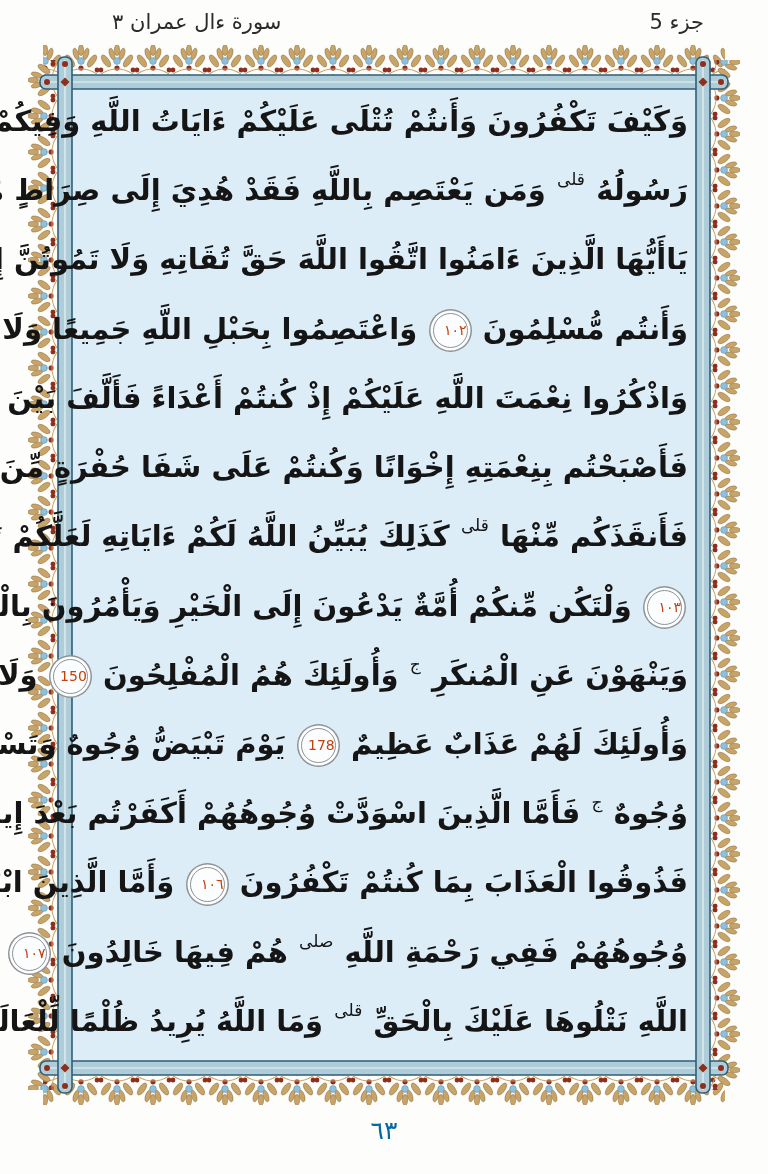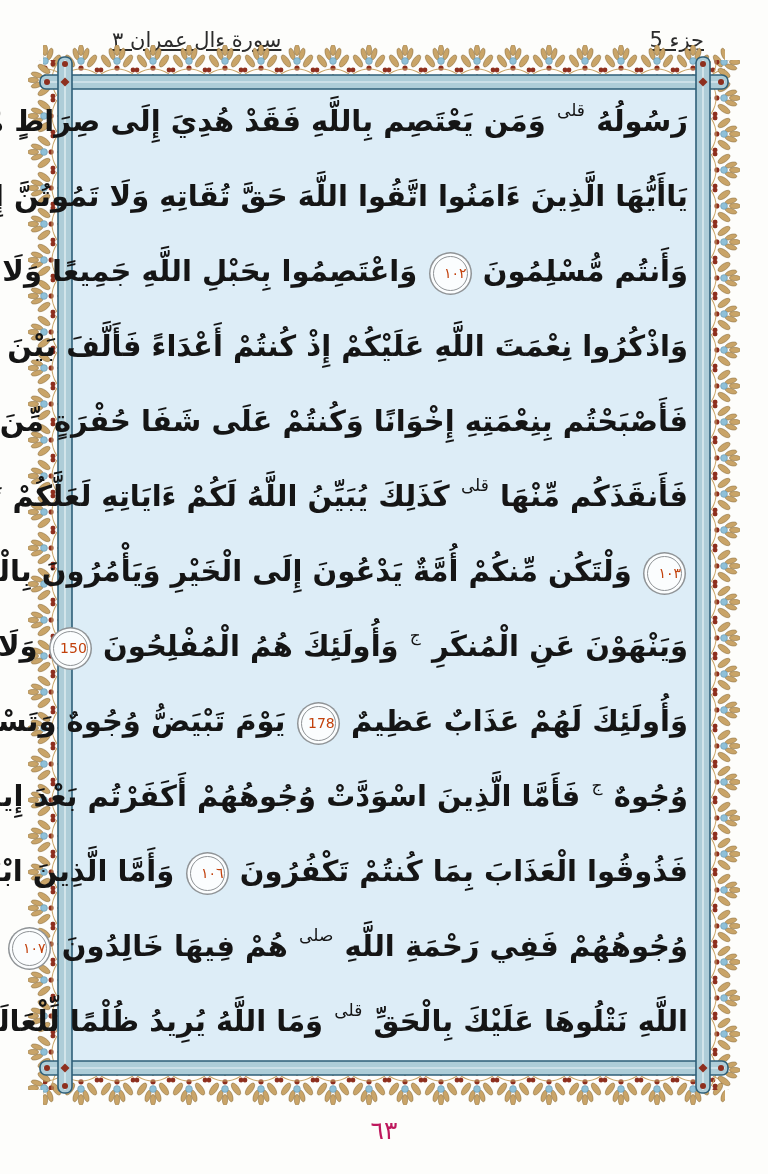--- a/index.html
+++ b/index.html
@@ -3,22 +3,22 @@
 <meta charset="utf-8">
 <style>
   html,body{margin:0;padding:0;}
   .page{
     position:relative;width:768px;height:1174px;overflow:hidden;
     background:var(--page_bg,#fdfdfb);
     font-family:"DejaVu Sans",sans-serif;
   }
   
   .hdr-label{
-    position:absolute;top:28px;font-size:21px;color:var(--header_ink,#2b2b2b);
-    direction:rtl;white-space:nowrap;text-decoration:underline;
+    position:absolute;top:10px;font-size:21px;color:var(--header_ink,#2b2b2b);
+    direction:rtl;white-space:nowrap;
   }
   .hdr-juz{right:64px;}
   .hdr-surah{left:112px;}
   
   .frame-svg{position:absolute;left:27px;top:44px;}
   .frame-svg .gold{fill:var(--gold,#c9a468);stroke:var(--gold_dark,#85642f);stroke-width:.5;}
   .frame-svg .red{fill:var(--red,#8e2f1e);}
   .frame-svg .blue{fill:var(--blue_accent,#8fc0d8);stroke:#5b88a0;stroke-width:.5;}
   .frame-svg .goldline{stroke:var(--gold,#c9a468);stroke-width:1.1;fill:none;}
   .frame-svg .interior{fill:var(--interior,#ddedf7);}
@@ -44,21 +44,21 @@
   .ayah-badge{
     display:inline-block;width:33px;height:33px;border-radius:50%;
     background:#fbfdfe;border:1px solid var(--badge_ring,#8f9396);
     box-shadow:0 0 0 2.5px #fbfdfe,0 0 0 4px var(--badge_ring,#8f9396);
     font-size:14px;font-weight:400;line-height:33px;text-align:center;
     vertical-align:middle;color:#c2410c;margin:0 6px;
   }
   
   .page-number{
     position:absolute;left:0;top:1116px;width:768px;
-    text-align:center;font-size:25px;color:#be185d;direction:rtl;
+    text-align:center;font-size:25px;color:#0369a1;direction:rtl;
   }
 </style>
 </head>
 <body>
 
 <div class="page">
 
   <div class="hdr-label hdr-juz">جزء 5</div>
   <div class="hdr-label hdr-surah">سورة ءال عمران ٣</div>
 
@@ -108,20 +108,21 @@
       <circle class="red" cx="38" cy="1042" r="3"></circle>
     <circle class="red" cx="676" cy="20" r="3"></circle>
       <circle class="red" cx="676" cy="1042" r="3"></circle>
     <rect class="red" x="34.8" y="34.8" width="6.4" height="6.4" transform="rotate(45 38 38)"></rect>
     <rect class="red" x="672.8" y="34.8" width="6.4" height="6.4" transform="rotate(45 676 38)"></rect>
     <rect class="red" x="34.8" y="1020.8" width="6.4" height="6.4" transform="rotate(45 38 1024)"></rect>
     <rect class="red" x="672.8" y="1020.8" width="6.4" height="6.4" transform="rotate(45 676 1024)"></rect>
   </svg>
 
   <div class="text-area">
+      <div class="qline"><span class="qtext">وَكَيْفَ تَكْفُرُونَ وَأَنتُمْ تُتْلَى عَلَيْكُمْ ءَايَاتُ اللَّهِ وَفِيكُمْ</span> </div>
       <div class="qline"><span class="qtext">رَسُولُهُ</span> <span class="waqf">قلى</span> <span class="qtext">وَمَن يَعْتَصِم بِاللَّهِ فَقَدْ هُدِيَ إِلَى صِرَاطٍ مُّسْتَقِيمٍ</span>  </div>
       <div class="qline"><span class="qtext">يَاأَيُّهَا الَّذِينَ ءَامَنُوا اتَّقُوا اللَّهَ حَقَّ تُقَاتِهِ وَلَا تَمُوتُنَّ إِلَّا</span> </div>
       <div class="qline"><span class="qtext">وَأَنتُم مُّسْلِمُونَ</span> <span class="ayah-badge">١٠٢</span> <span class="qtext">وَاعْتَصِمُوا بِحَبْلِ اللَّهِ جَمِيعًا وَلَا تَفَرَّقُوا</span>  </div>
       <div class="qline"><span class="qtext">وَاذْكُرُوا نِعْمَتَ اللَّهِ عَلَيْكُمْ إِذْ كُنتُمْ أَعْدَاءً فَأَلَّفَ بَيْنَ قُلُوبِكُمْ</span> </div>
       <div class="qline"><span class="qtext">فَأَصْبَحْتُم بِنِعْمَتِهِ إِخْوَانًا وَكُنتُمْ عَلَى شَفَا حُفْرَةٍ مِّنَ النَّارِ</span> </div>
       <div class="qline"><span class="qtext">فَأَنقَذَكُم مِّنْهَا</span> <span class="waqf">قلى</span> <span class="qtext">كَذَلِكَ يُبَيِّنُ اللَّهُ لَكُمْ ءَايَاتِهِ لَعَلَّكُمْ تَهْتَدُونَ</span> </div>
       <div class="qline"><span class="ayah-badge">١٠٣</span> <span class="qtext">وَلْتَكُن مِّنكُمْ أُمَّةٌ يَدْعُونَ إِلَى الْخَيْرِ وَيَأْمُرُونَ بِالْمَعْرُوفِ</span> </div>
       <div class="qline"><span class="qtext">وَيَنْهَوْنَ عَنِ الْمُنكَرِ</span> <span class="waqf">ج</span> <span class="qtext">وَأُولَئِكَ هُمُ الْمُفْلِحُونَ</span> <span class="ayah-badge">150</span> <span class="qtext">وَلَا تَكُونُوا</span> </div>
       <div class="qline"><span class="qtext">وَأُولَئِكَ لَهُمْ عَذَابٌ عَظِيمٌ</span> <span class="ayah-badge">178</span> <span class="qtext">يَوْمَ تَبْيَضُّ وُجُوهٌ وَتَسْوَدُّ</span> </div>
       <div class="qline"><span class="qtext">وُجُوهٌ</span> <span class="waqf">ج</span> <span class="qtext">فَأَمَّا الَّذِينَ اسْوَدَّتْ وُجُوهُهُمْ أَكَفَرْتُم بَعْدَ إِيمَانِكُمْ</span> </div>

